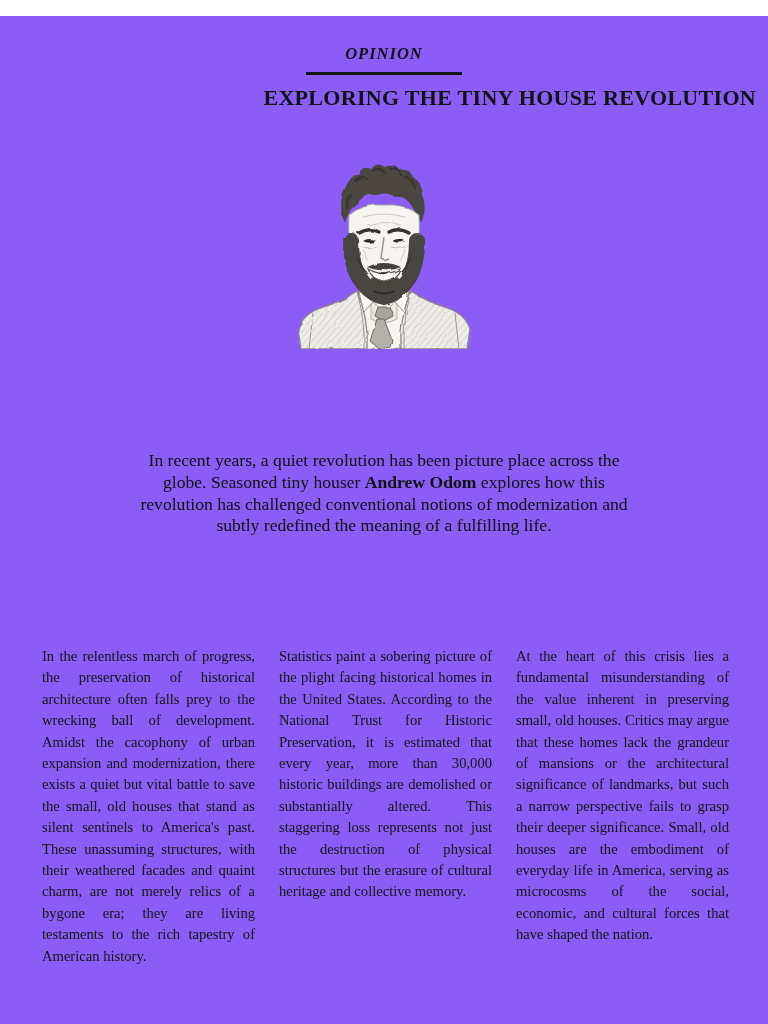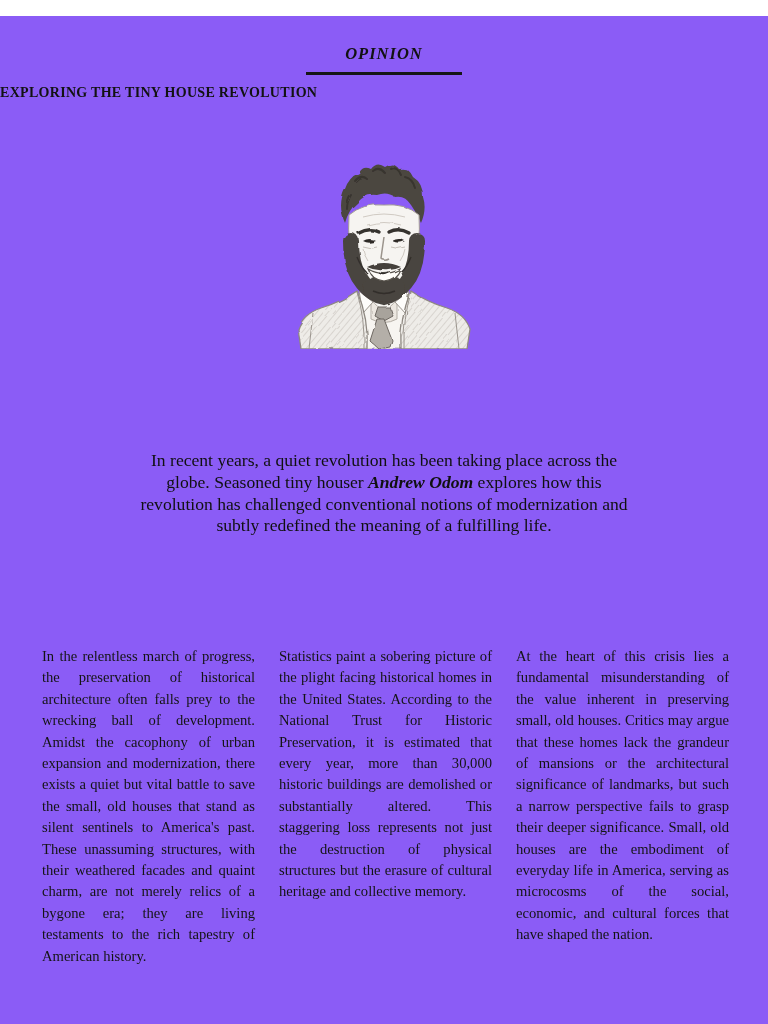--- a/index.html
+++ b/index.html
@@ -29,23 +29,23 @@
     position: absolute;
     top: 56px; left: 50%;
     width: 156px; height: 3px;
     margin-left: -78px;
     background: #161616;
   }
   .series-title {
     position: absolute;
     top: 69px; left: 0; right: 12px;
     margin: 0;
-    text-align: left;
+    text-align: right;
     font-weight: bold;
-    font-size: 14px;
+    font-size: 22px;
     letter-spacing: 0.3px;
     color: #121212;
   }
 
   
   .portrait {
     position: absolute;
     top: 145px; left: 293px;
     width: 182px; height: 188px;
     margin: 0;
@@ -71,21 +71,21 @@
   .intro {
     position: absolute;
     top: 434px; left: 128px;
     width: 512px;
     margin: 0;
     text-align: center;
     font-size: 17.6px;
     line-height: 21.8px;
     color: #101010;
   }
-  .intro strong { font-weight: bold; font-style: italic; }
+  .intro strong { font-weight: bold; }
 
   
   .columns {
     position: absolute;
     top: 630px; left: 42px;
     width: 704px;
     display: flex;
     gap: 24px;
   }
   .body-col {
@@ -160,21 +160,21 @@
         <path d="M74,106 Q91,98 108,106 Q100,110 91,109 Q82,110 74,106 Z" fill="#443f3a"></path>
 
         <path d="M75,108 Q91,117 107,108 Q103,119 91,120 Q79,119 75,108 Z" fill="#fffdf9" stroke="#55504a" stroke-width="1.2"></path>
 
         <path d="M64,96 q4,10 10,16 M118,96 q-4,10 -10,16 M80,130 q11,5 22,0 M86,112 q5,3 10,0" fill="none" stroke="#332f2c" stroke-width="1.4"></path>
       </g>
     </svg>
   </figure>
 
 
-  <p class="intro"><span>In recent years, a quiet revolution has been taking place across the globe. Seasoned tiny houser </span><strong>Andrew Odom</strong><span> explores how this revolution has challenged conventional notions of modernization and subtly redefined the meaning of a fulfilling life.</span></p>
+  <p class="intro"><span>In recent years, a quiet revolution has been picture place across the globe. Seasoned tiny houser </span><strong>Andrew Odom</strong><span> explores how this revolution has challenged conventional notions of modernization and subtly redefined the meaning of a fulfilling life.</span></p>
 
   <section class="columns">
     <p class="body-col">In the relentless march of progress, the preservation of historical architecture often falls prey to the wrecking ball of development. Amidst the cacophony of urban expansion and modernization, there exists a quiet but vital battle to save the small, old houses that stand as silent sentinels to America's past. These unassuming structures, with their weathered facades and quaint charm, are not merely relics of a bygone era; they are living testaments to the rich tapestry of American history.</p>
     <p class="body-col">Statistics paint a sobering picture of the plight facing historical homes in the United States. According to the National Trust for Historic Preservation, it is estimated that every year, more than 30,000 historic buildings are demolished or substantially altered. This staggering loss represents not just the destruction of physical structures but the erasure of cultural heritage and collective memory.</p>
     <p class="body-col">At the heart of this crisis lies a fundamental misunderstanding of the value inherent in preserving small, old houses. Critics may argue that these homes lack the grandeur of mansions or the architectural significance of landmarks, but such a narrow perspective fails to grasp their deeper significance. Small, old houses are the embodiment of everyday life in America, serving as microcosms of the social, economic, and cultural forces that have shaped the nation.</p>
   </section>
 
 </div>
 
 </body></html>

